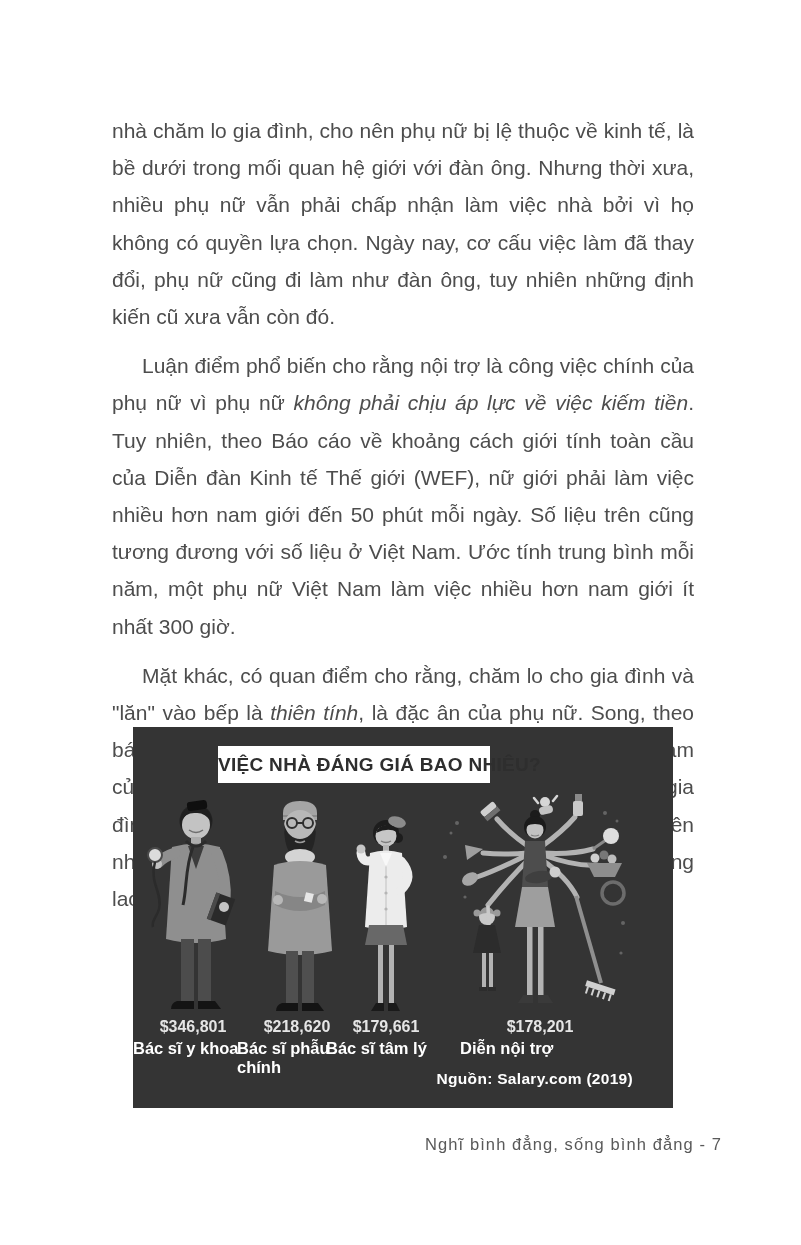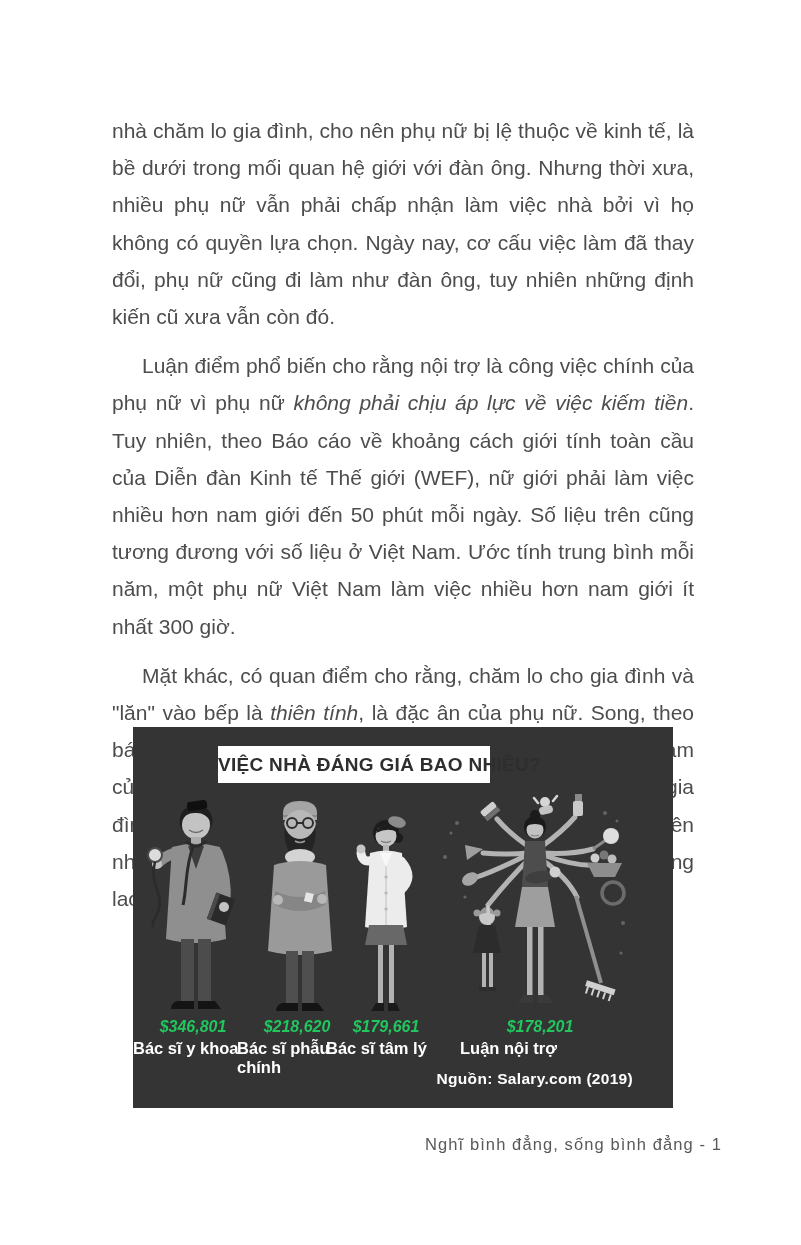--- a/index.html
+++ b/index.html
@@ -11,22 +11,22 @@
   .page-text p{margin:12px;}
   .page-text p.indent{text-indent:30px;}
   .page-text i{font-style:italic;}
 
   .infographic{position:absolute;left:133px;top:727px;width:540px;height:381px;
                background:#343434;}
   .ig-title{position:absolute;left:85px;top:19px;width:272px;height:37px;
             background:#ffffff;color:#2e2e2e;font-weight:bold;font-size:19px;
             line-height:37px;text-align:center;letter-spacing:.3px;white-space:nowrap;}
   .fig{position:absolute;}
-  .sal{position:absolute;top:291px;color:#22c55e;font-weight:bold;font-size:16px;
-       text-align:center;font-style:italic;}
+  .sal{position:absolute;top:291px;color:#e5e5e5;font-weight:bold;font-size:16px;
+       text-align:center;}
   .job{position:absolute;top:312px;color:#ffffff;font-weight:bold;font-size:16.5px;
        text-align:left;}
   .c1{left:0;width:120px;}  .c2{left:104px;width:120px;}
   .c3{left:193px;width:120px;} .c4{left:327px;width:160px;}
   .src{position:absolute;right:40px;top:343px;color:#ffffff;font-weight:bold;
        font-size:15.5px;letter-spacing:.3px;}
   .footer{position:absolute;right:79px;top:1135px;color:#595959;font-size:16.5px;
           letter-spacing:1.1px;}
 </style>
 </head>
@@ -205,19 +205,19 @@
     </svg>
 
     <div class="sal c1">$346,801</div>
     <div class="sal c2">$218,620</div>
     <div class="sal c3">$179,661</div>
     <div class="sal c4">$178,201</div>
 
     <div class="job c1">Bác sĩ y khoa</div>
     <div class="job c2">Bác sĩ phẫu chính</div>
     <div class="job c3">Bác sĩ tâm lý</div>
-    <div class="job c4">Luận nội trợ</div>
+    <div class="job c4">Diễn nội trợ</div>
 
     <div class="src">Nguồn: Salary.com (2019)</div>
   </div>
 
-  <div class="footer">Nghĩ bình đẳng, sống bình đẳng - 1</div>
+  <div class="footer">Nghĩ bình đẳng, sống bình đẳng - 7</div>
 </div>
 
 </body></html>

